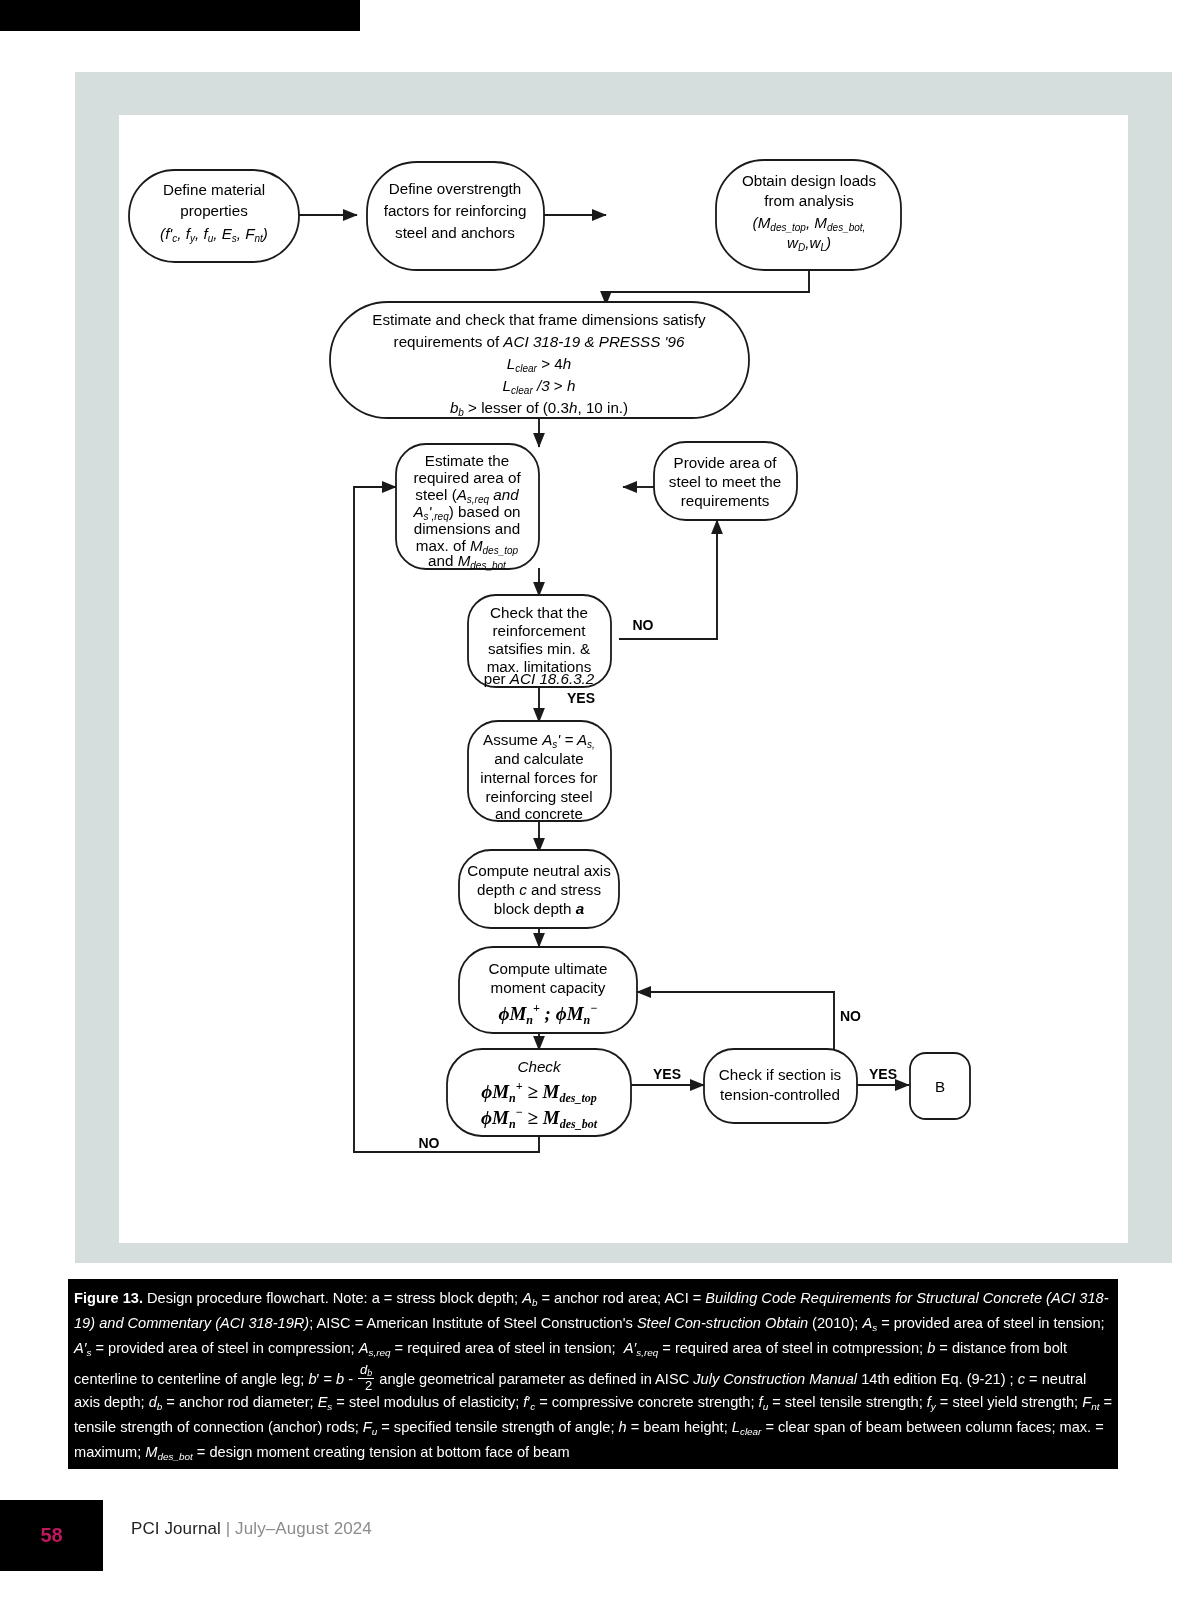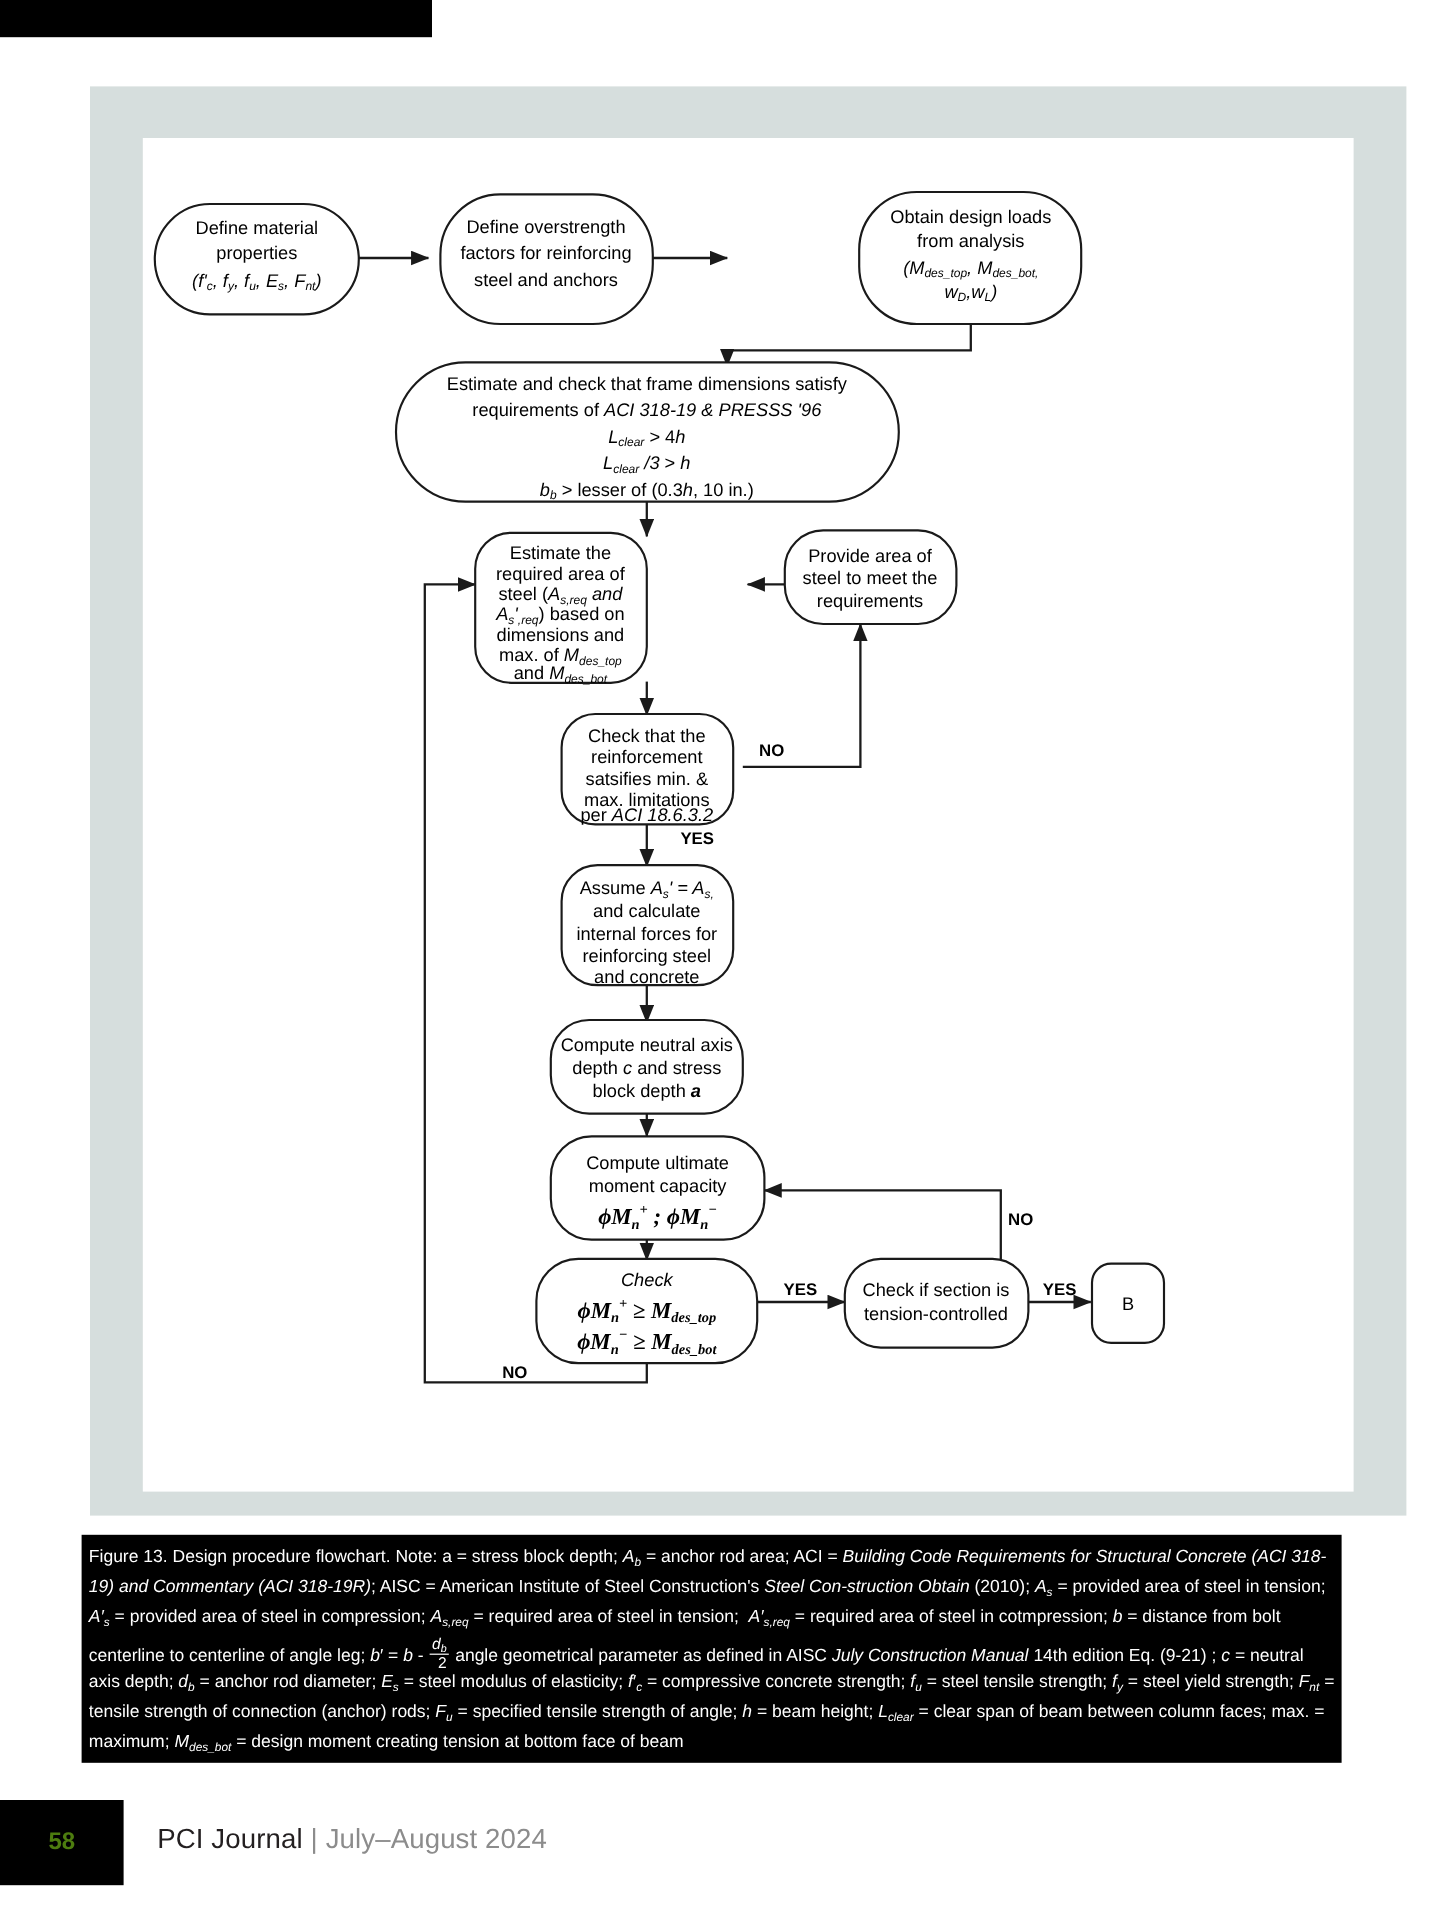--- a/index.html
+++ b/index.html
@@ -30,41 +30,41 @@
   .flow-wrap svg{display:block;width:100%;height:100%;}
   
   .caption{
     position:absolute;left:68px;top:1279px;width:1050px;height:190px;
     background:#000000;color:#ffffff;
     font-size:14.6px;line-height:21.1px;
     padding:9px 0 0 0;
     box-sizing:border-box;
   }
   .caption .cap-inner{padding:0 6px 0 6px;}
-  .caption b{font-weight:normal;}
+  .caption b{font-weight:bold;}
   .caption i{font-style:italic;}
   .frac{
     display:inline-block;vertical-align:-0.45em;text-align:right;
     font-size:13px;line-height:1.02;margin:0 1px;
   }
   .frac .num{display:block;border-bottom:1px solid #fff;padding:0 2px;font-style:italic;}
   .frac .den{display:block;padding:0 2px;}
   sub{font-size:0.68em;vertical-align:-0.28em;}
   
   .footer-block{
     position:absolute;left:0;top:1500px;width:103px;height:71px;background:#000;
   }
   .footer-page{
     position:absolute;left:0;top:1500px;width:103px;height:71px;
     display:flex;align-items:center;justify-content:center;
-    color:#4d7c0f;font-weight:bold;font-size:20px;
+    color:#be185d;font-weight:bold;font-size:20px;
   }
   .footer-text{
     position:absolute;left:131px;top:1519px;
-    font-size:23px;color:#231f20;letter-spacing:0.1px;
+    font-size:17px;color:#231f20;letter-spacing:0.1px;
   }
   .footer-text .muted{color:#8c8c8c;}
   
   .fx{font-family:"Liberation Sans", sans-serif;font-size:15.2px;fill:#000;}
   .fx-i{font-family:"Liberation Sans", sans-serif;font-size:15.2px;fill:#000;font-style:italic;}
   .fx-lbl{font-family:"Liberation Sans", sans-serif;font-size:14px;font-weight:bold;fill:#000;}
   .fx-m{font-family:"Liberation Serif", serif;font-size:19px;fill:#000;font-weight:bold;font-style:italic;}
   .node{fill:#ffffff;stroke:#1a1a1a;stroke-width:1.8;}
   .edge{stroke:#1a1a1a;stroke-width:1.9;fill:none;}
 </style>

